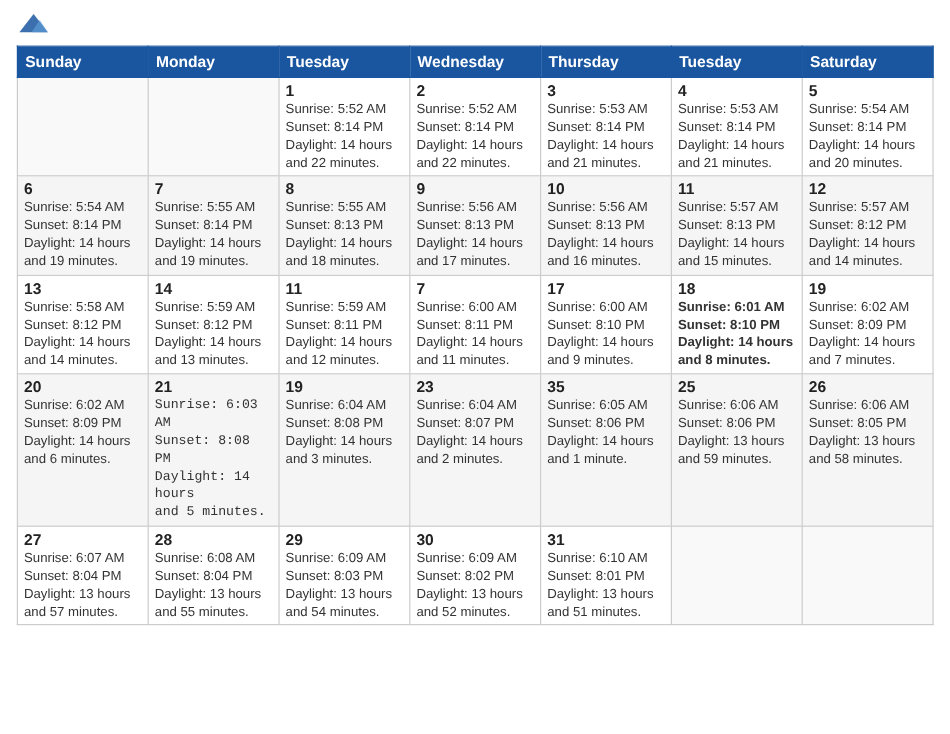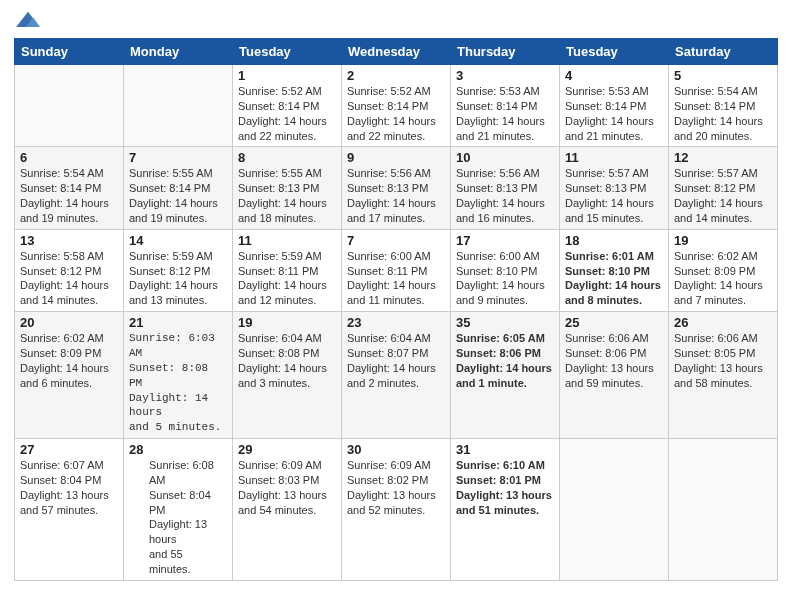--- a/index.html
+++ b/index.html
@@ -279,21 +279,21 @@
           </td>
           <td>
             <span class="day-num">23</span>
             <div class="day-info" style="white-space: pre-line;">Sunrise: 6:04 AM
 Sunset: 8:07 PM
 Daylight: 14 hours
 and 2 minutes.</div>
           </td>
           <td>
             <span class="day-num">35</span>
-            <div class="day-info" style="white-space: pre-line; font-weight: bold;">Sunrise: 6:05 AM
+            <div class="day-info" style="white-space: pre-line;">Sunrise: 6:05 AM
 Sunset: 8:06 PM
 Daylight: 14 hours
 and 1 minute.</div>
           </td>
           <td>
             <span class="day-num">25</span>
             <div class="day-info" style="white-space: pre-line;">Sunrise: 6:06 AM
 Sunset: 8:06 PM
 Daylight: 13 hours
 and 59 minutes.</div>
@@ -309,42 +309,42 @@
         <tr>
           <td>
             <span class="day-num">27</span>
             <div class="day-info" style="white-space: pre-line;">Sunrise: 6:07 AM
 Sunset: 8:04 PM
 Daylight: 13 hours
 and 57 minutes.</div>
           </td>
           <td>
             <span class="day-num">28</span>
-            <div class="day-info" style="white-space: pre-line; margin-left: 20px;">Sunrise: 6:08 AM
+            <div class="day-info" style="white-space: pre-line;">Sunrise: 6:08 AM
 Sunset: 8:04 PM
 Daylight: 13 hours
 and 55 minutes.</div>
           </td>
           <td>
             <span class="day-num">29</span>
             <div class="day-info" style="white-space: pre-line;">Sunrise: 6:09 AM
 Sunset: 8:03 PM
 Daylight: 13 hours
 and 54 minutes.</div>
           </td>
           <td>
             <span class="day-num">30</span>
             <div class="day-info" style="white-space: pre-line;">Sunrise: 6:09 AM
 Sunset: 8:02 PM
 Daylight: 13 hours
 and 52 minutes.</div>
           </td>
           <td>
             <span class="day-num">31</span>
-            <div class="day-info" style="white-space: pre-line; font-weight: bold;">Sunrise: 6:10 AM
+            <div class="day-info" style="white-space: pre-line;">Sunrise: 6:10 AM
 Sunset: 8:01 PM
 Daylight: 13 hours
 and 51 minutes.</div>
           </td>
           <td class="empty"></td>
           <td class="empty"></td>
         </tr>
       </tbody>
   </table>
 </div>

